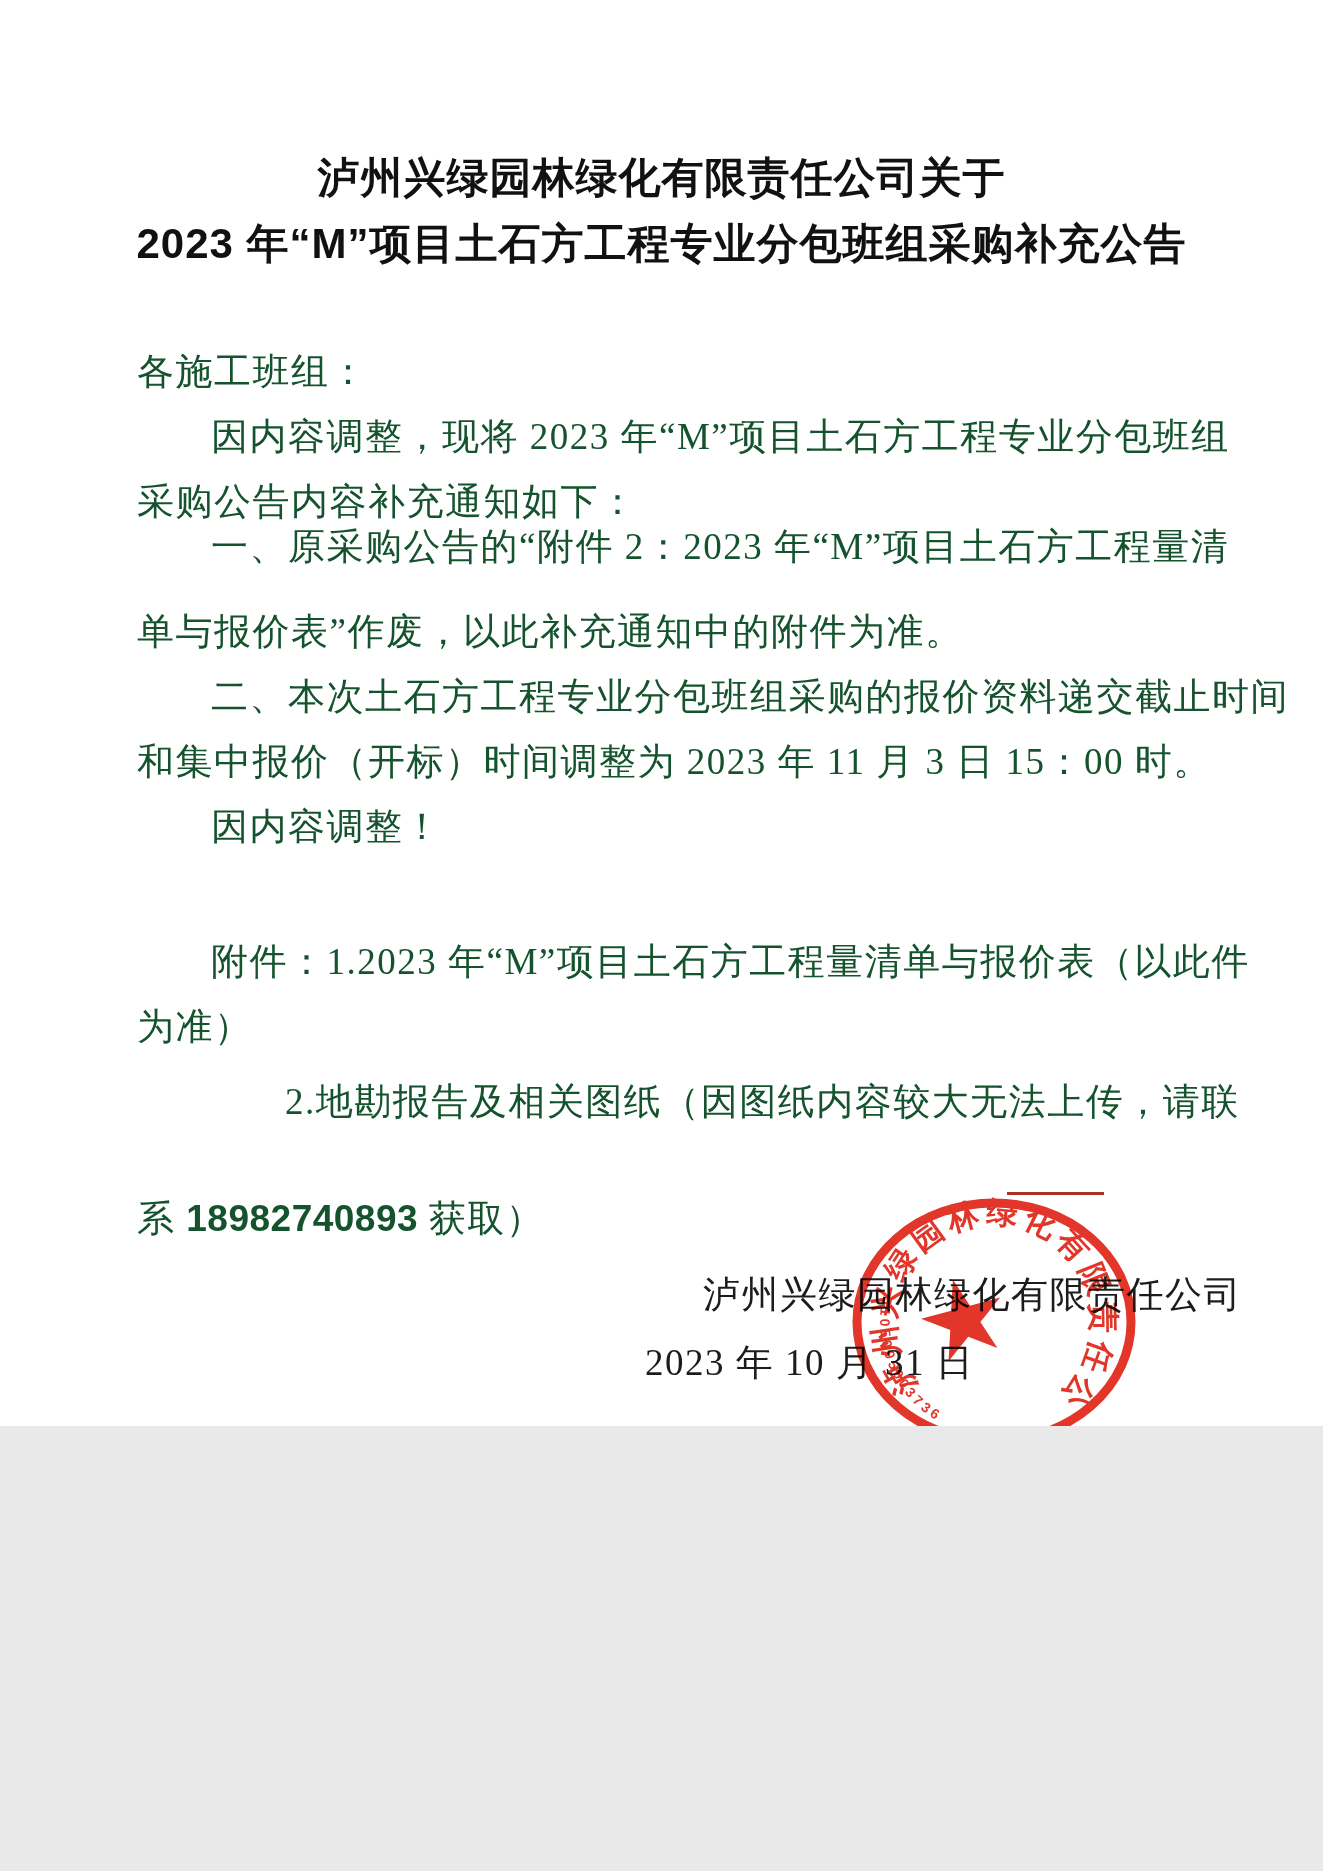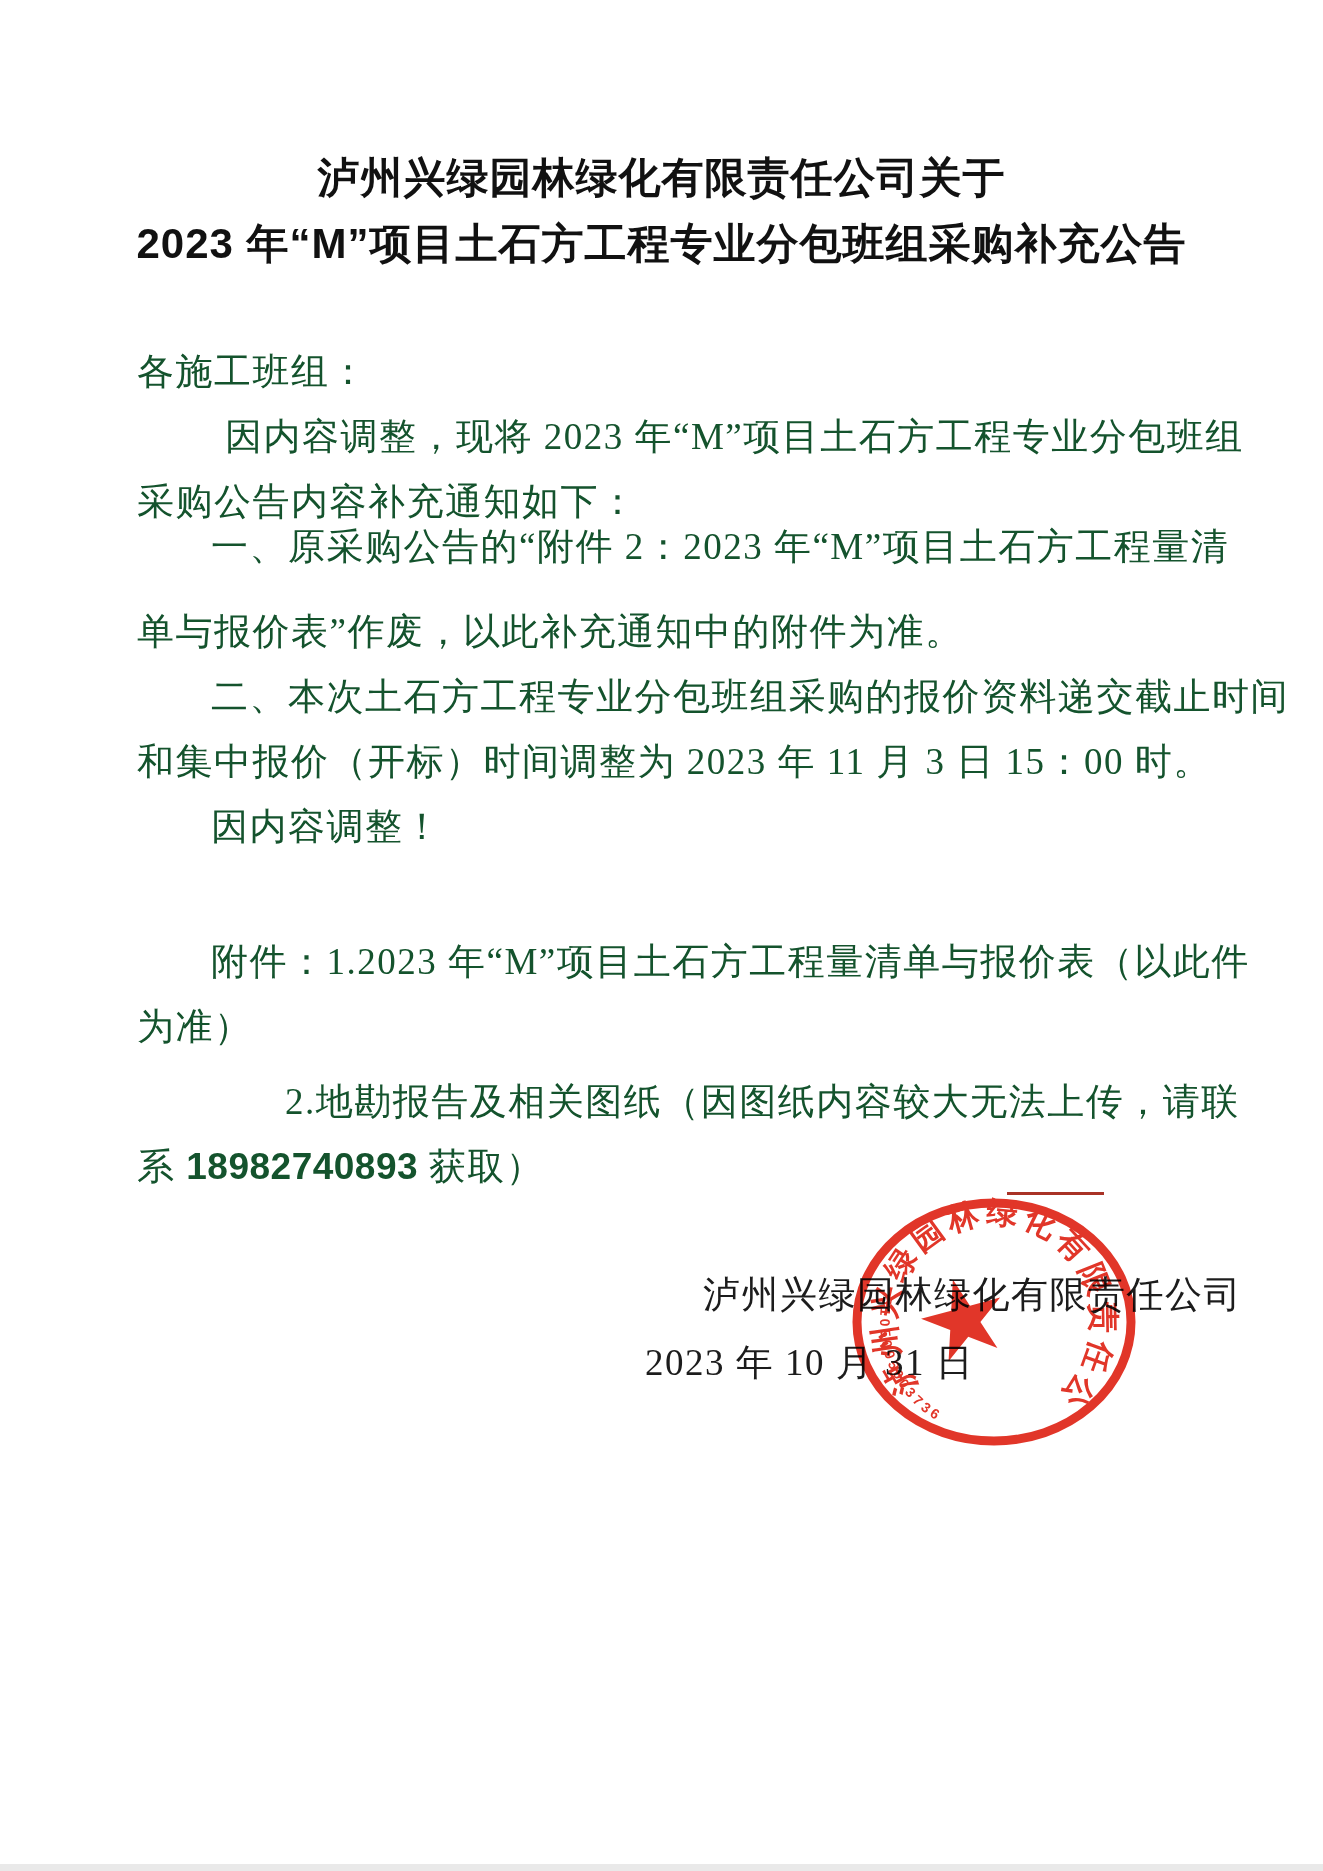--- a/index.html
+++ b/index.html
@@ -1,18 +1,18 @@
 <!DOCTYPE html>
 <html><head>
 <meta charset="utf-8">
 <style>
   html,body{margin:0;padding:0;background:#e9e9e9;}
   .page{
     position:relative;
-    width:1323px;height:1864px;
+    width:1323px;height:1426px;
     margin:0 auto;
     background:#ffffff;
     overflow:hidden;
     font-family:"Liberation Serif", serif;
     color:#1c1c1c;
   }
   .title{
     position:absolute;left:90px;width:1143px;
     text-align:center;
     font-family:"Liberation Sans", sans-serif;
@@ -61,31 +61,31 @@
 </style>
 </head>
 <body>
 
 <div class="page">
 
   <div class="title" style="top:150px;">泸州兴绿园林绿化有限责任公司关于</div>
   <div class="title" style="top:216px;">2023 年“M”项目土石方工程专业分包班组采购补充公告</div>
 
   <div class="bodyline" style="left:137px;top:347px;">各施工班组：</div>
-  <div class="bodyline" style="left:225px;top:412px;">因内容调整，现将 2023 年“M”项目土石方工程专业分包班组</div>
+  <div class="bodyline" style="left:211px;top:412px;">因内容调整，现将 2023 年“M”项目土石方工程专业分包班组</div>
   <div class="bodyline" style="left:137px;top:477px;">采购公告内容补充通知如下：</div>
   <div class="bodyline" style="left:211px;top:522px;">一、原采购公告的“附件 2：2023 年“M”项目土石方工程量清</div>
   <div class="bodyline" style="left:137px;top:607px;">单与报价表”作废，以此补充通知中的附件为准。</div>
   <div class="bodyline" style="left:211px;top:672px;">二、本次土石方工程专业分包班组采购的报价资料递交截止时间</div>
   <div class="bodyline" style="left:137px;top:737px;">和集中报价（开标）时间调整为 2023 年 11 月 3 日 15：00 时。</div>
   <div class="bodyline" style="left:211px;top:802px;">因内容调整！</div>
   <div class="bodyline" style="left:211px;top:937px;">附件：1.2023 年“M”项目土石方工程量清单与报价表（以此件</div>
   <div class="bodyline" style="left:137px;top:1002px;">为准）</div>
   <div class="bodyline" style="left:285px;top:1077px;">2.地勘报告及相关图纸（因图纸内容较大无法上传，请联</div>
-  <div class="bodyline" style="left:137px;top:1142px;">
+  <div class="bodyline" style="left:137px;top:1194px;">
     <span>系 </span><span class="phone">18982740893</span><span> 获取）</span>
   </div>
 
   <div class="sig" style="left:703px;top:1270px;">泸州兴绿园林绿化有限责任公司</div>
   <div class="sig" style="left:645px;top:1338px;">2023 年 10 月 31 日</div>
 
   <div class="redmark"></div>
 
   <svg class="seal" viewBox="0 0 296 262">
     <defs>

